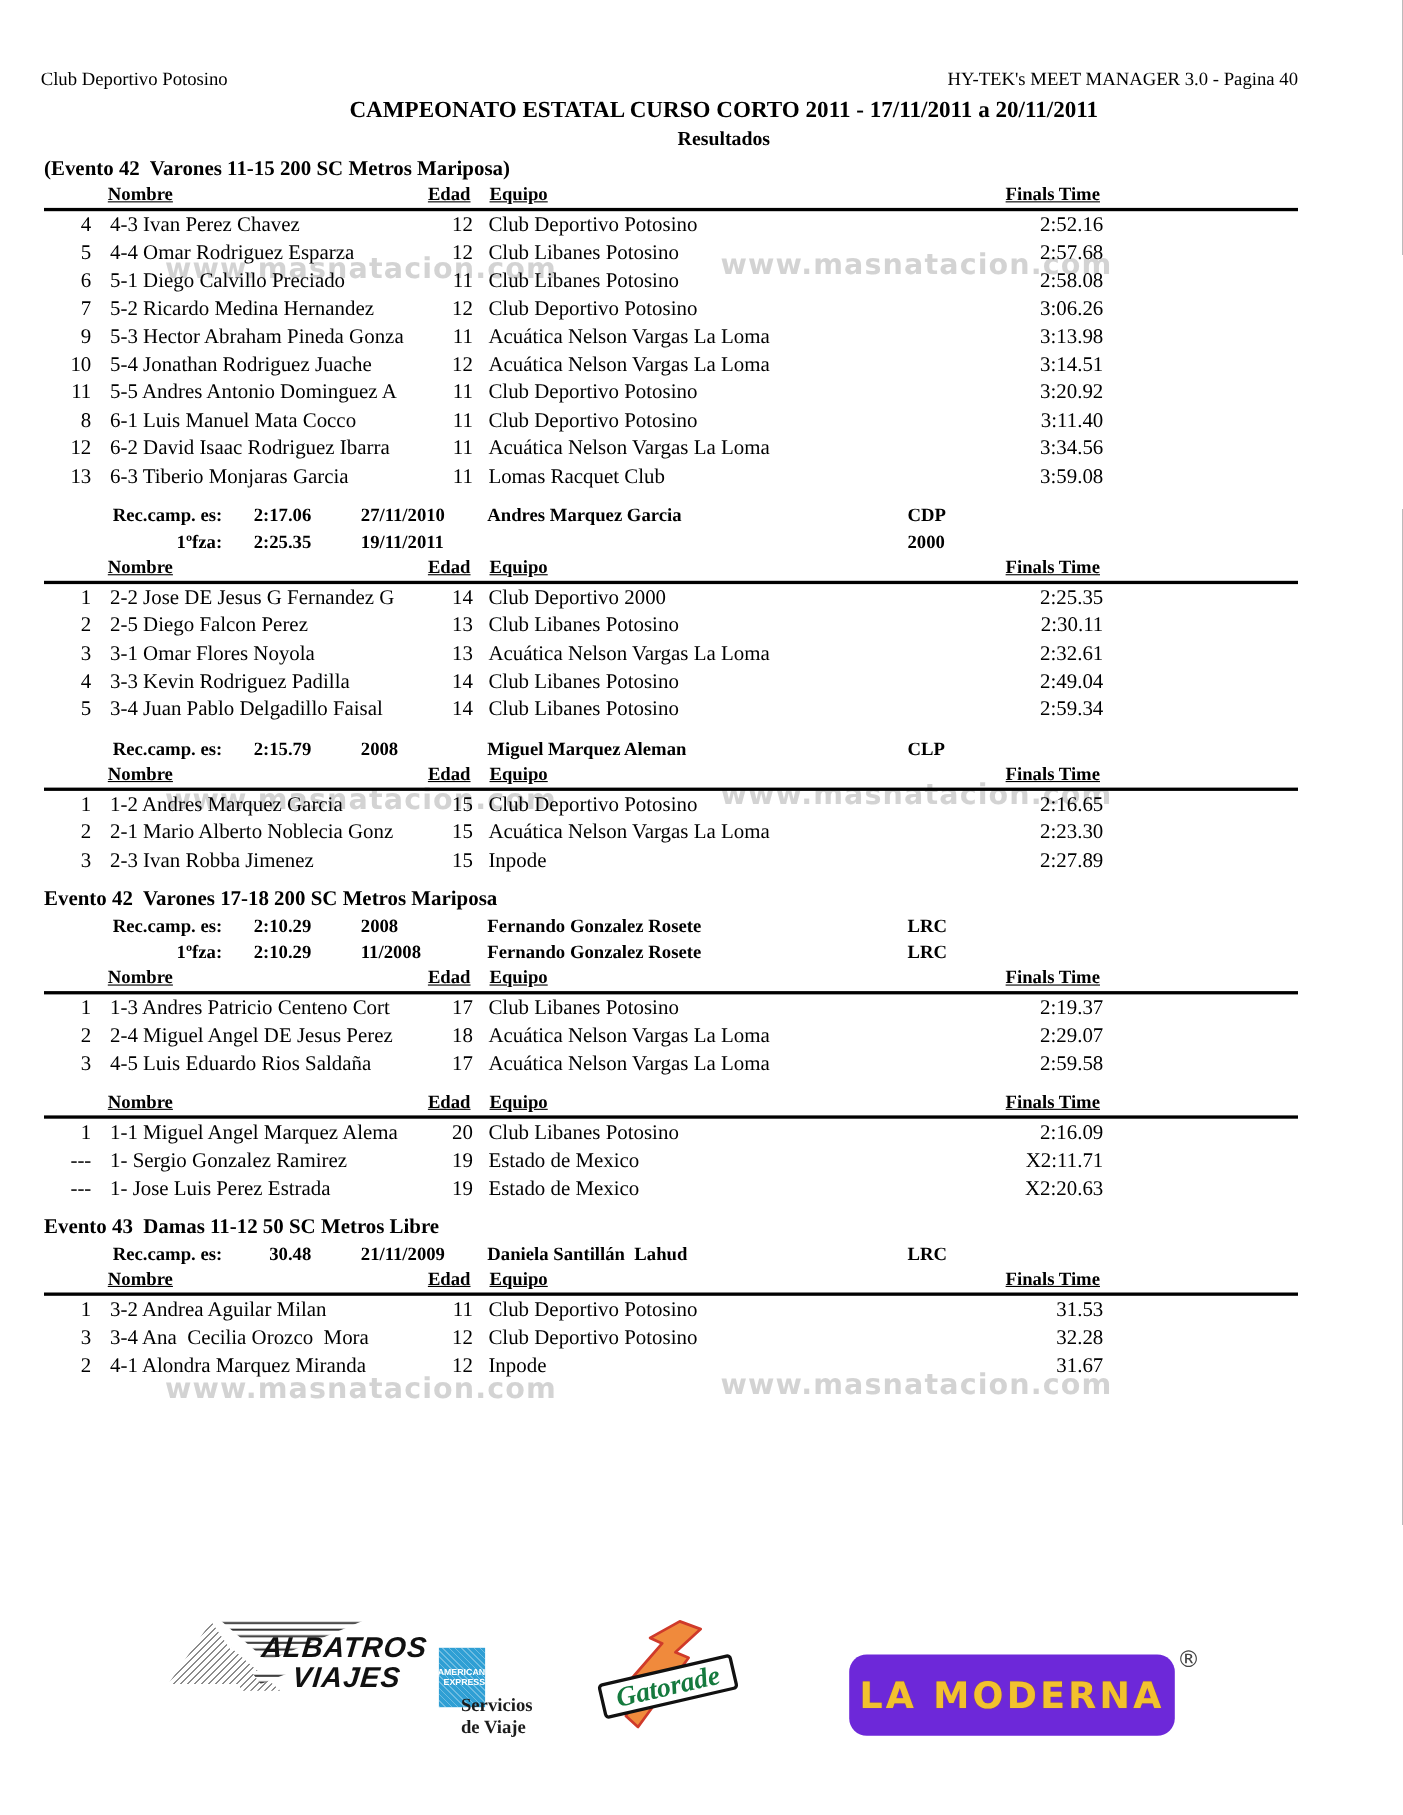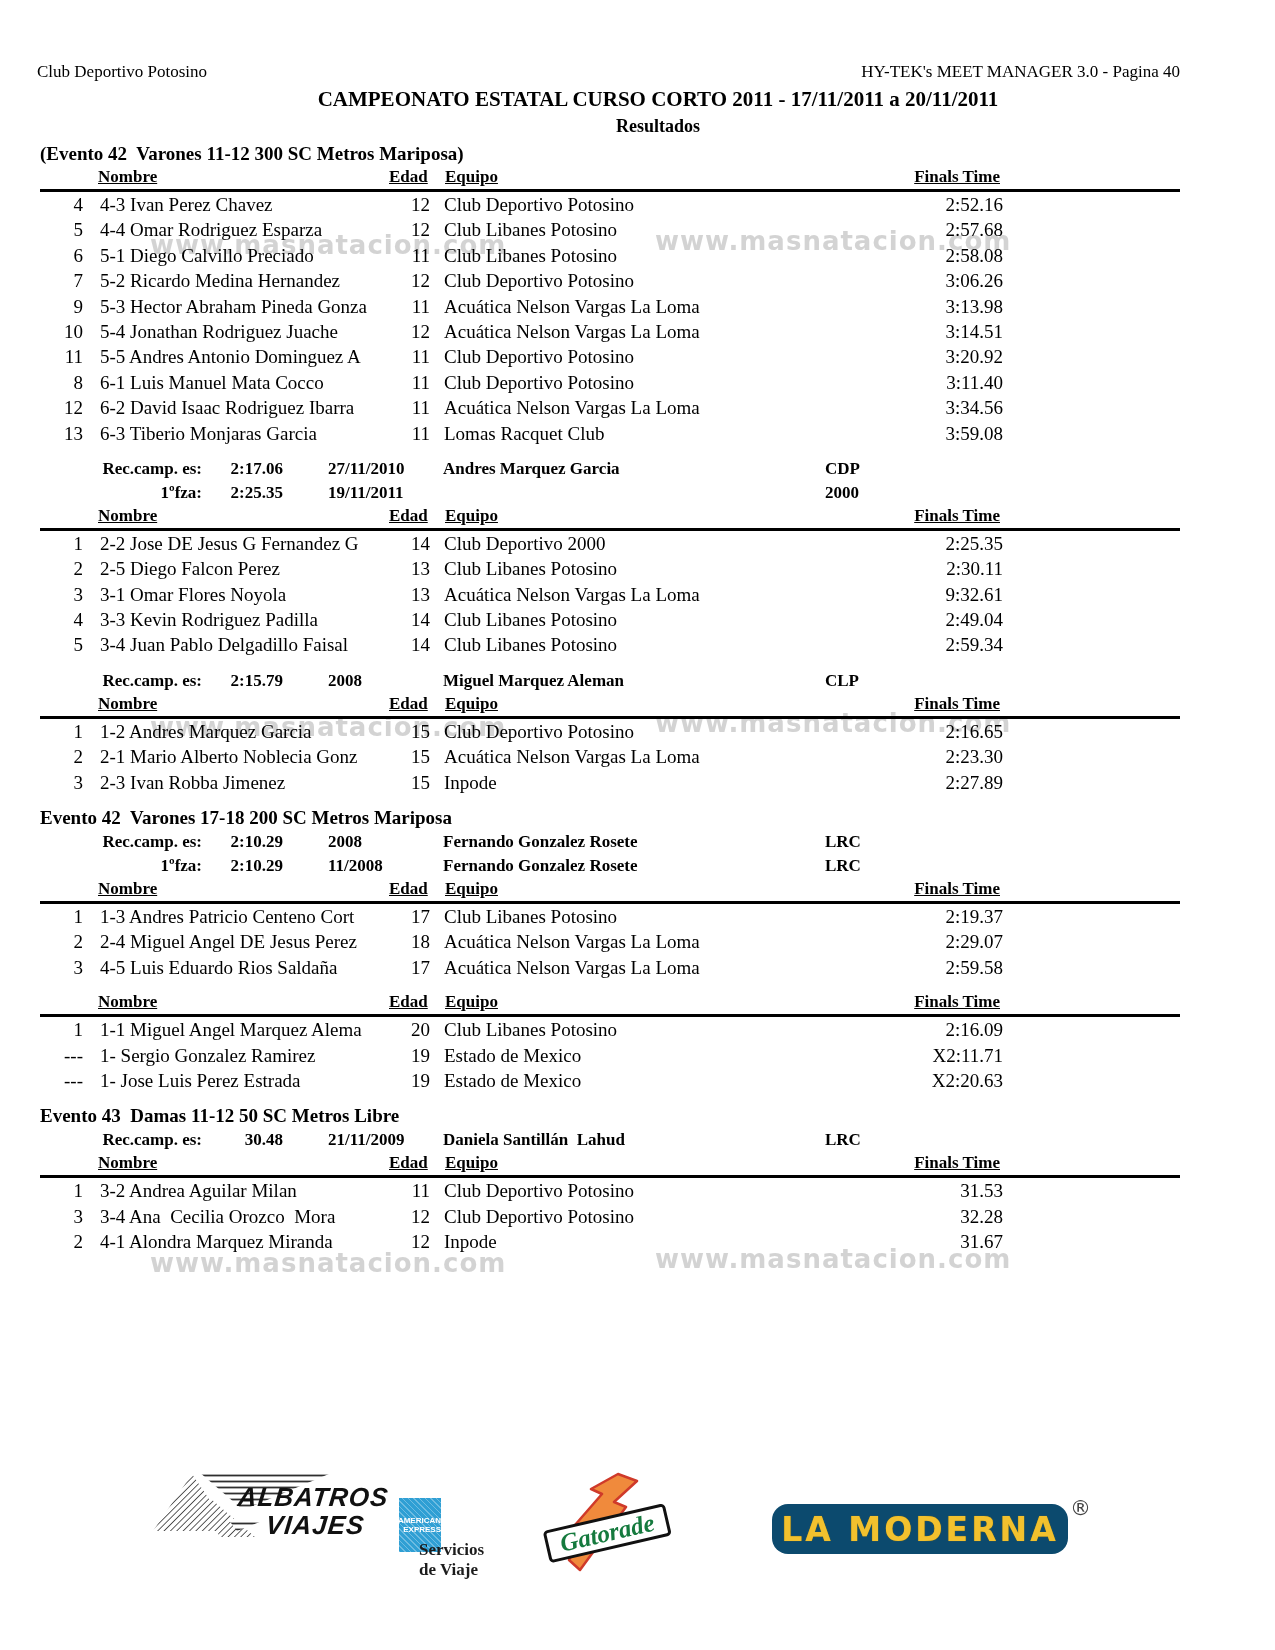--- a/index.html
+++ b/index.html
@@ -62,21 +62,21 @@
     background-image:repeating-linear-gradient(45deg, rgba(255,255,255,.3) 0 1px, transparent 1px 4px);
     display:flex; flex-direction:column; align-items:flex-end; justify-content:center;
     font-family:"Liberation Sans", sans-serif; font-weight:bold; font-size:8px; color:#fff; line-height:9px;
   }
   .amex-caption { position:absolute; left:20px; top:42px; font-size:17px; font-weight:bold;
                   color:#1c1c1c; line-height:20px; white-space:nowrap; }
 
   .gatorade { left:538px; top:1472px; width:140px; height:105px; }
 
   .lamoderna { left:772px; top:1500px; width:320px; height:80px; }
-  .lm-box { position:absolute; left:0; top:4px; width:296px; height:50px; background:#0c4a6e; border-radius:16px;
+  .lm-box { position:absolute; left:0; top:4px; width:296px; height:74px; background:#6d28d9; border-radius:16px;
             display:flex; align-items:center; justify-content:center; }
   .lm-text { font-family:"DejaVu Sans", sans-serif; font-weight:900; font-size:33px; letter-spacing:3px;
              color:#f2c12e; white-space:nowrap; text-shadow:0 0 1px #a97c00; }
   .lm-reg { position:absolute; left:298px; top:-4px; font-family:"DejaVu Sans", sans-serif;
             font-size:21px; color:#444; }
 </style>
 </head>
 <body>
 
 <div class="page">
@@ -90,21 +90,21 @@
       <div class="watermark" style="left: 655px; top: 1244px; color: rgb(201, 201, 201);">www.masnatacion.com</div>
     </div>
 
   <div class="doc-header-left">Club Deportivo Potosino</div>
   <div class="doc-header-right">HY-TEK's MEET MANAGER 3.0 - Pagina 40</div>
   <div class="doc-title">CAMPEONATO ESTATAL CURSO CORTO 2011 - 17/11/2011 a 20/11/2011</div>
   <div class="doc-subtitle">Resultados</div>
 
   <div id="sections">
     <div class="section">
-      <div class="event-heading">(Evento 42  Varones 11-12 300 SC Metros Mariposa)</div>
+      <div class="event-heading">(Evento 42  Varones 11-15 200 SC Metros Mariposa)</div>
       <div></div>
       <div class="col-header">
         <span class="h-nombre">Nombre</span>
         <span class="h-edad">Edad</span>
         <span class="h-equipo">Equipo</span>
         <span class="h-finals">Finals Time</span>
       </div>
       <div class="rule"></div>
       <div>
     <div class="row">
@@ -229,21 +229,21 @@
       <span class="age">13</span>
       <span class="team">Club Libanes Potosino</span>
       <span class="time">2:30.11</span>
     </div>
 
     <div class="row">
       <span class="place">3</span>
       <span class="rname">3-1 Omar Flores Noyola</span>
       <span class="age">13</span>
       <span class="team">Acuática Nelson Vargas La Loma</span>
-      <span class="time">9:32.61</span>
+      <span class="time">2:32.61</span>
     </div>
 
     <div class="row">
       <span class="place">4</span>
       <span class="rname">3-3 Kevin Rodriguez Padilla</span>
       <span class="age">14</span>
       <span class="team">Club Libanes Potosino</span>
       <span class="time">2:49.04</span>
     </div>
 

